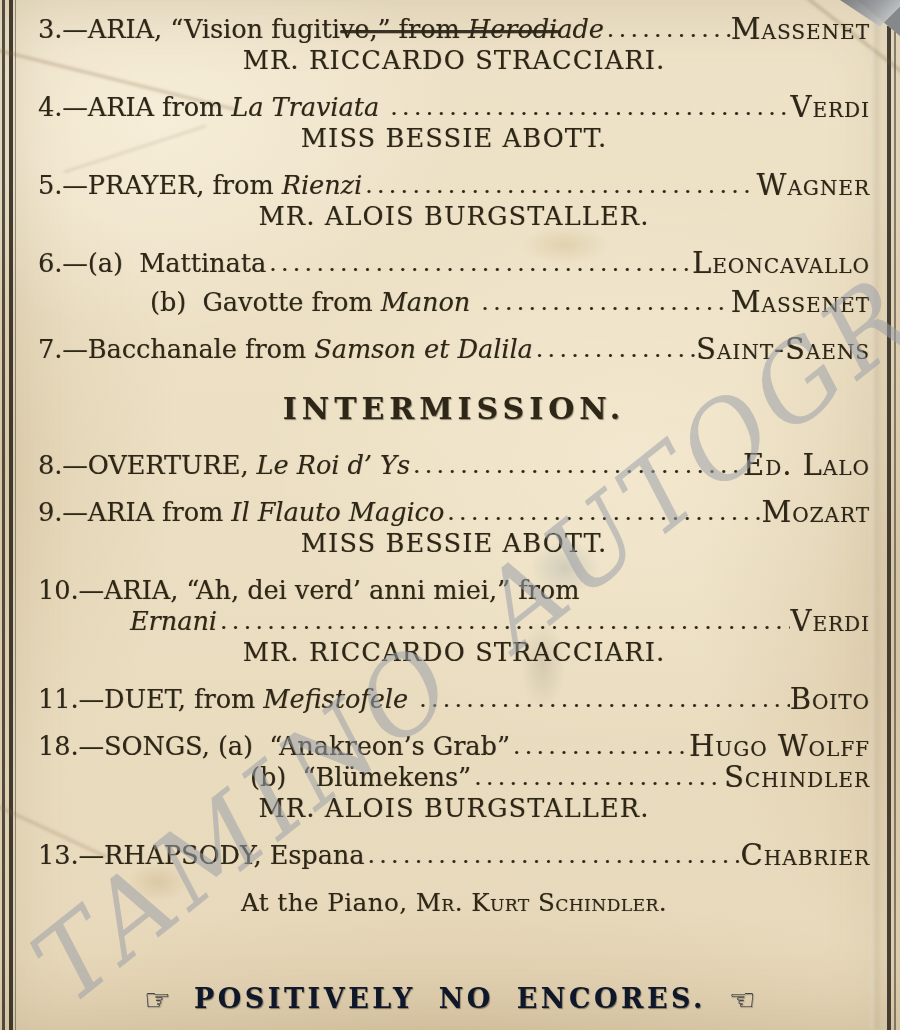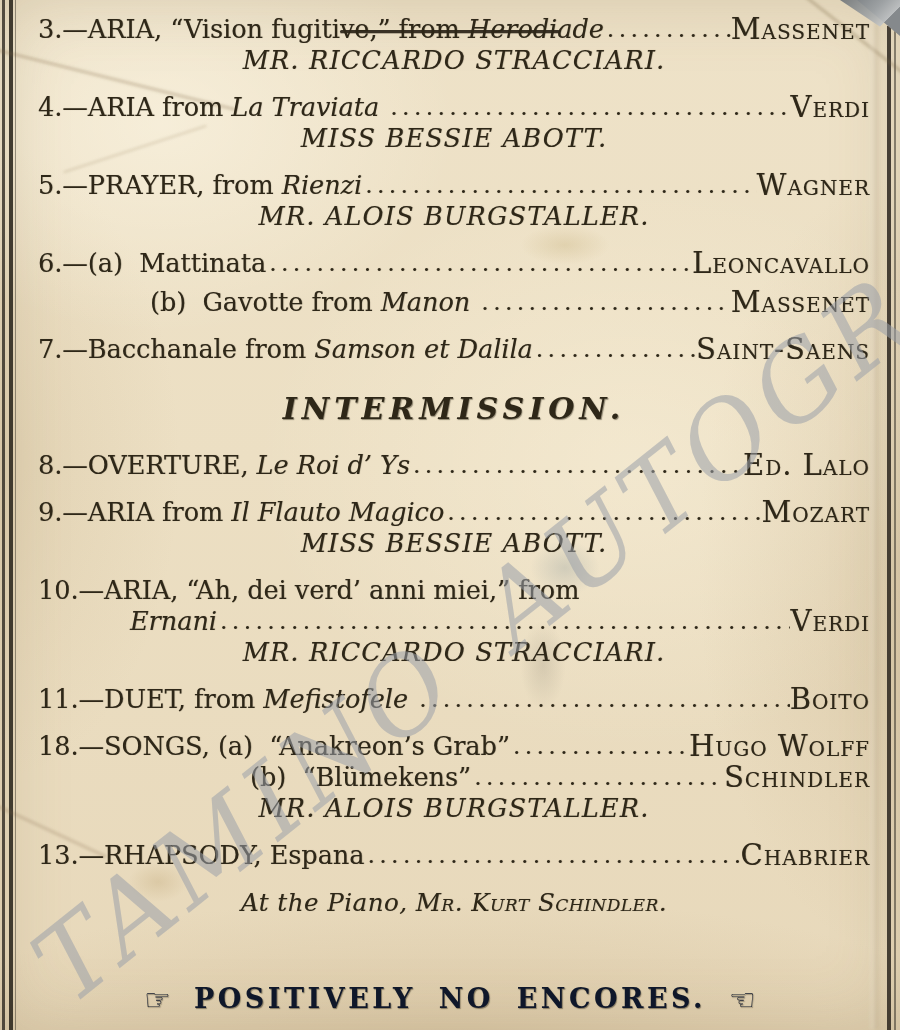--- a/index.html
+++ b/index.html
@@ -44,21 +44,21 @@
   
   #content{
     position:absolute;left:38px;right:30px;top:14px;
     color:#2e2718;
     font-size:25.5px;
     text-shadow:.4px .4px .7px rgba(46,39,24,.45);
   }
   .block{margin-bottom:16px;}
   .line{display:flex;align-items:center;line-height:31px;white-space:pre;}
   .line .text{white-space:pre;}
-  .line.center{display:block;text-align:center;letter-spacing:1.2px;font-style:italic;}
+  .line.center{display:block;text-align:center;letter-spacing:1.2px;}
   .i{font-style:italic;}
   .sc{font-variant:small-caps;}
   .leader{flex:1 1 auto;overflow:hidden;white-space:nowrap;letter-spacing:4.5px;padding:0 5px 0 3px;font-size:23px;}
   .composer{font-variant:small-caps;font-size:29px;letter-spacing:1px;flex:0 0 auto;}
   .indent-sub{padding-left:112px;margin-top:8px;}
   .indent-sub-deep{padding-left:212px;}
   .indent-continue{padding-left:92px;}
   .block.intermission{margin:26px 0 22px;}
   .block.intermission .line{line-height:36px;}
   .block.intermission .text{

